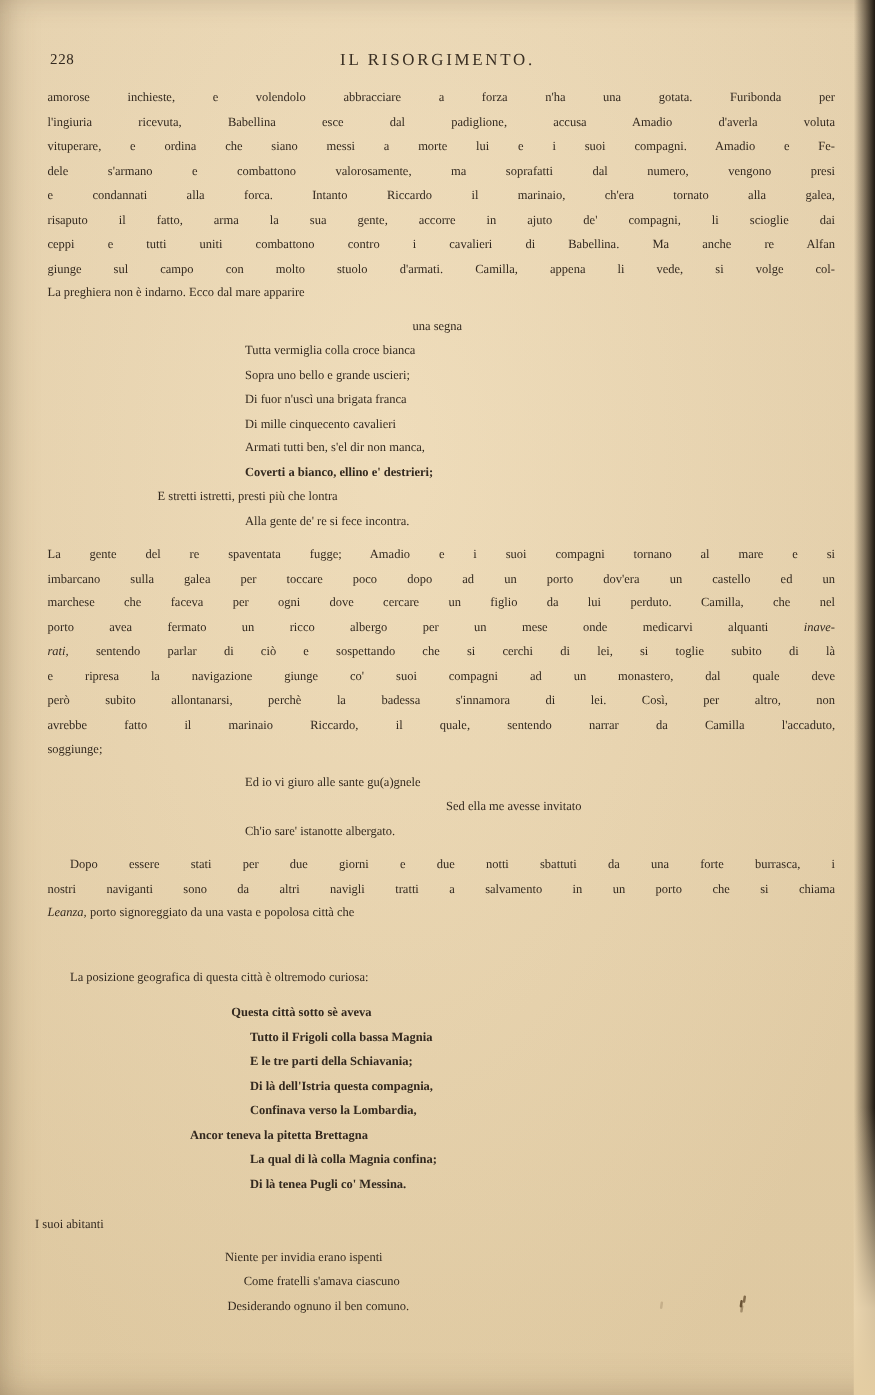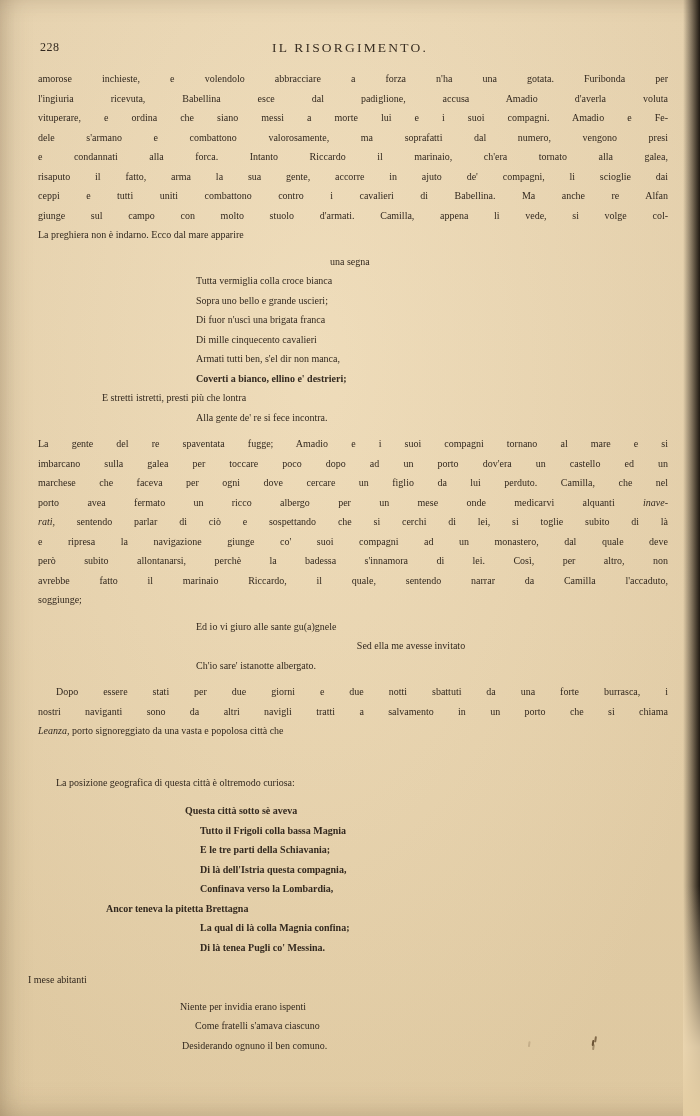--- a/index.html
+++ b/index.html
@@ -97,21 +97,21 @@
         <div class="line last">La preghiera non è indarno. Ecco dal mare apparire</div>
       </div>
     <div class="block verse verse-1">
         <div class="line" style="margin-left: 292px;">una segna</div>
         <div class="line" style="margin-left: 158px;">Tutta vermiglia colla croce bianca</div>
         <div class="line" style="margin-left: 158px;">Sopra uno bello e grande uscieri;</div>
         <div class="line" style="margin-left: 158px;">Di fuor n'uscì una brigata franca</div>
         <div class="line" style="margin-left: 158px;">Di mille cinquecento cavalieri</div>
         <div class="line" style="margin-left: 158px;">Armati tutti ben, s'el dir non manca,</div>
         <div class="line" style="margin-left: 158px; font-weight: bold;">Coverti a bianco, ellino e' destrieri;</div>
-        <div class="line" style="margin-left: 64px; font-family: Liberation Serif, serif;">E stretti istretti, presti più che lontra</div>
+        <div class="line" style="margin-left: 88px; font-family: Liberation Serif, serif;">E stretti istretti, presti più che lontra</div>
         <div class="line last" style="margin-left: 158px;">Alla gente de' re si fece incontra.</div>
       </div>
     <div class="block prose prose-2">
         <div class="line">La gente del re spaventata fugge; Amadio e i suoi compagni tornano al mare e si</div>
         <div class="line">imbarcano sulla galea per toccare poco dopo ad un porto dov'era un castello ed un</div>
         <div class="line">marchese che faceva per ogni dove cercare un figlio da lui perduto. Camilla, che nel</div>
         <div class="line">porto avea fermato un ricco albergo per un mese onde medicarvi alquanti <i>inave-</i></div>
         <div class="line"><i>rati,</i> sentendo parlar di ciò e sospettando che si cerchi di lei, si toglie subito di là</div>
         <div class="line">e ripresa la navigazione giunge co' suoi compagni ad un monastero, dal quale deve</div>
         <div class="line">però subito allontanarsi, perchè la badessa s'innamora di lei. Così, per altro, non</div>
@@ -130,26 +130,26 @@
       </div>
     <div class="block prose prose-4">
         <div class="line last" style="margin-left: 18px; margin-top: 32px;">La posizione geografica di questa città è oltremodo curiosa:</div>
       </div>
     <div class="block verse verse-4">
         <div class="line" style="margin-left: 147px;">Questa città sotto sè aveva</div>
         <div class="line" style="margin-left: 162px;">Tutto il Frigoli colla bassa Magnia</div>
         <div class="line" style="margin-left: 162px;">E le tre parti della Schiavania;</div>
         <div class="line" style="margin-left: 162px;">Di là dell'Istria questa compagnia,</div>
         <div class="line" style="margin-left: 162px;">Confinava verso la Lombardia,</div>
-        <div class="line" style="margin-left: 68px;">Ancor teneva la pitetta Brettagna</div>
+        <div class="line" style="margin-left: 114px;">Ancor teneva la pitetta Brettagna</div>
         <div class="line" style="margin-left: 162px;">La qual di là colla Magnia confina;</div>
         <div class="line last" style="margin-left: 162px;">Di là tenea Pugli co' Messina.</div>
       </div>
     <div class="block prose prose-5">
-        <div class="line last" style="margin-left: -10px;">I mese abitanti</div>
+        <div class="line last" style="margin-left: -10px;">I suoi abitanti</div>
       </div>
     <div class="block verse verse-5">
         <div class="line" style="margin-left: 142px;">Niente per invidia erano ispenti</div>
         <div class="line" style="margin-left: 157px;">Come fratelli s'amava ciascuno</div>
         <div class="line last" style="margin-left: 144px;">Desiderando ognuno il ben comuno.</div>
       </div>
   </main>
 
   <div class="speck"></div>
 

